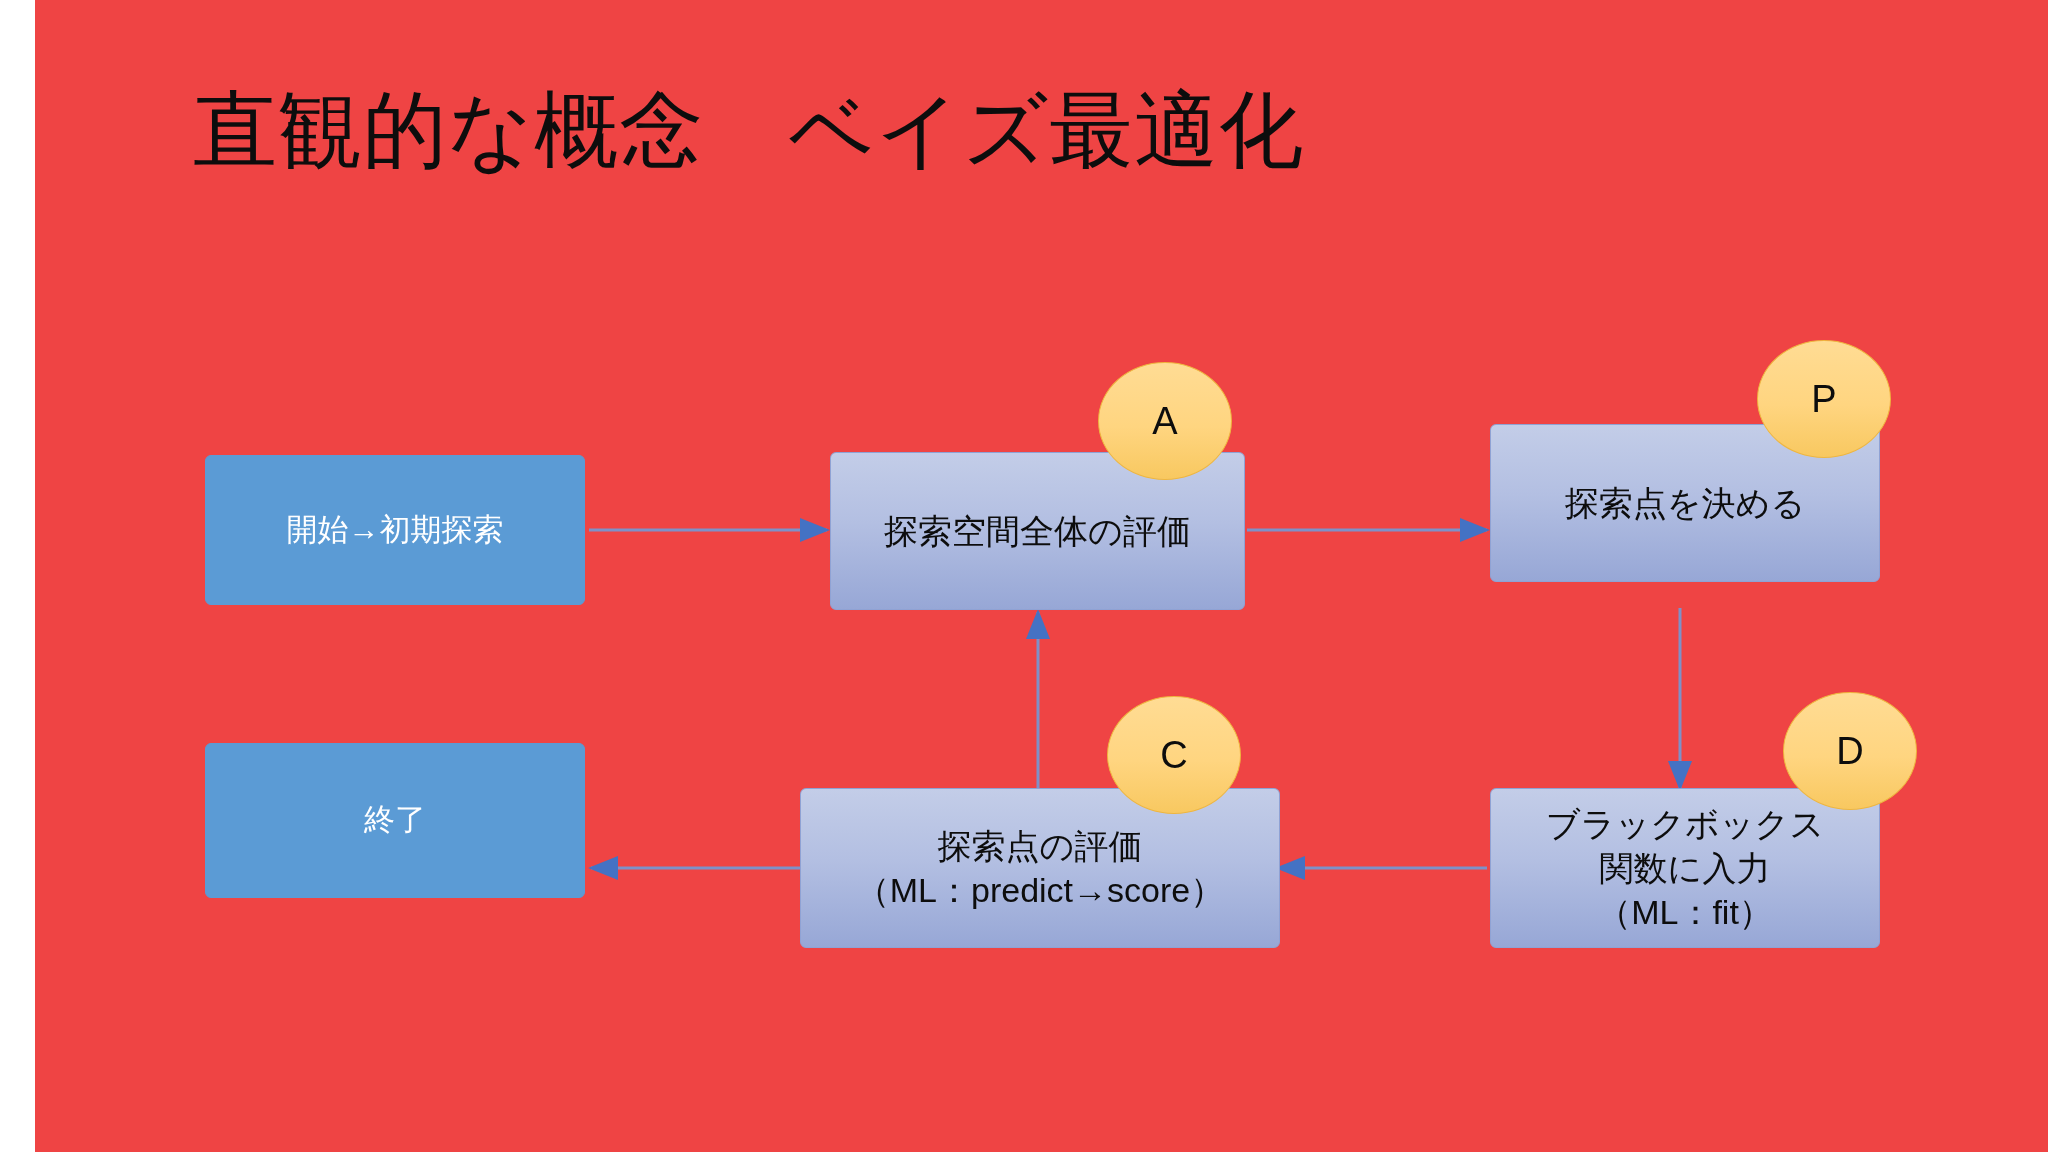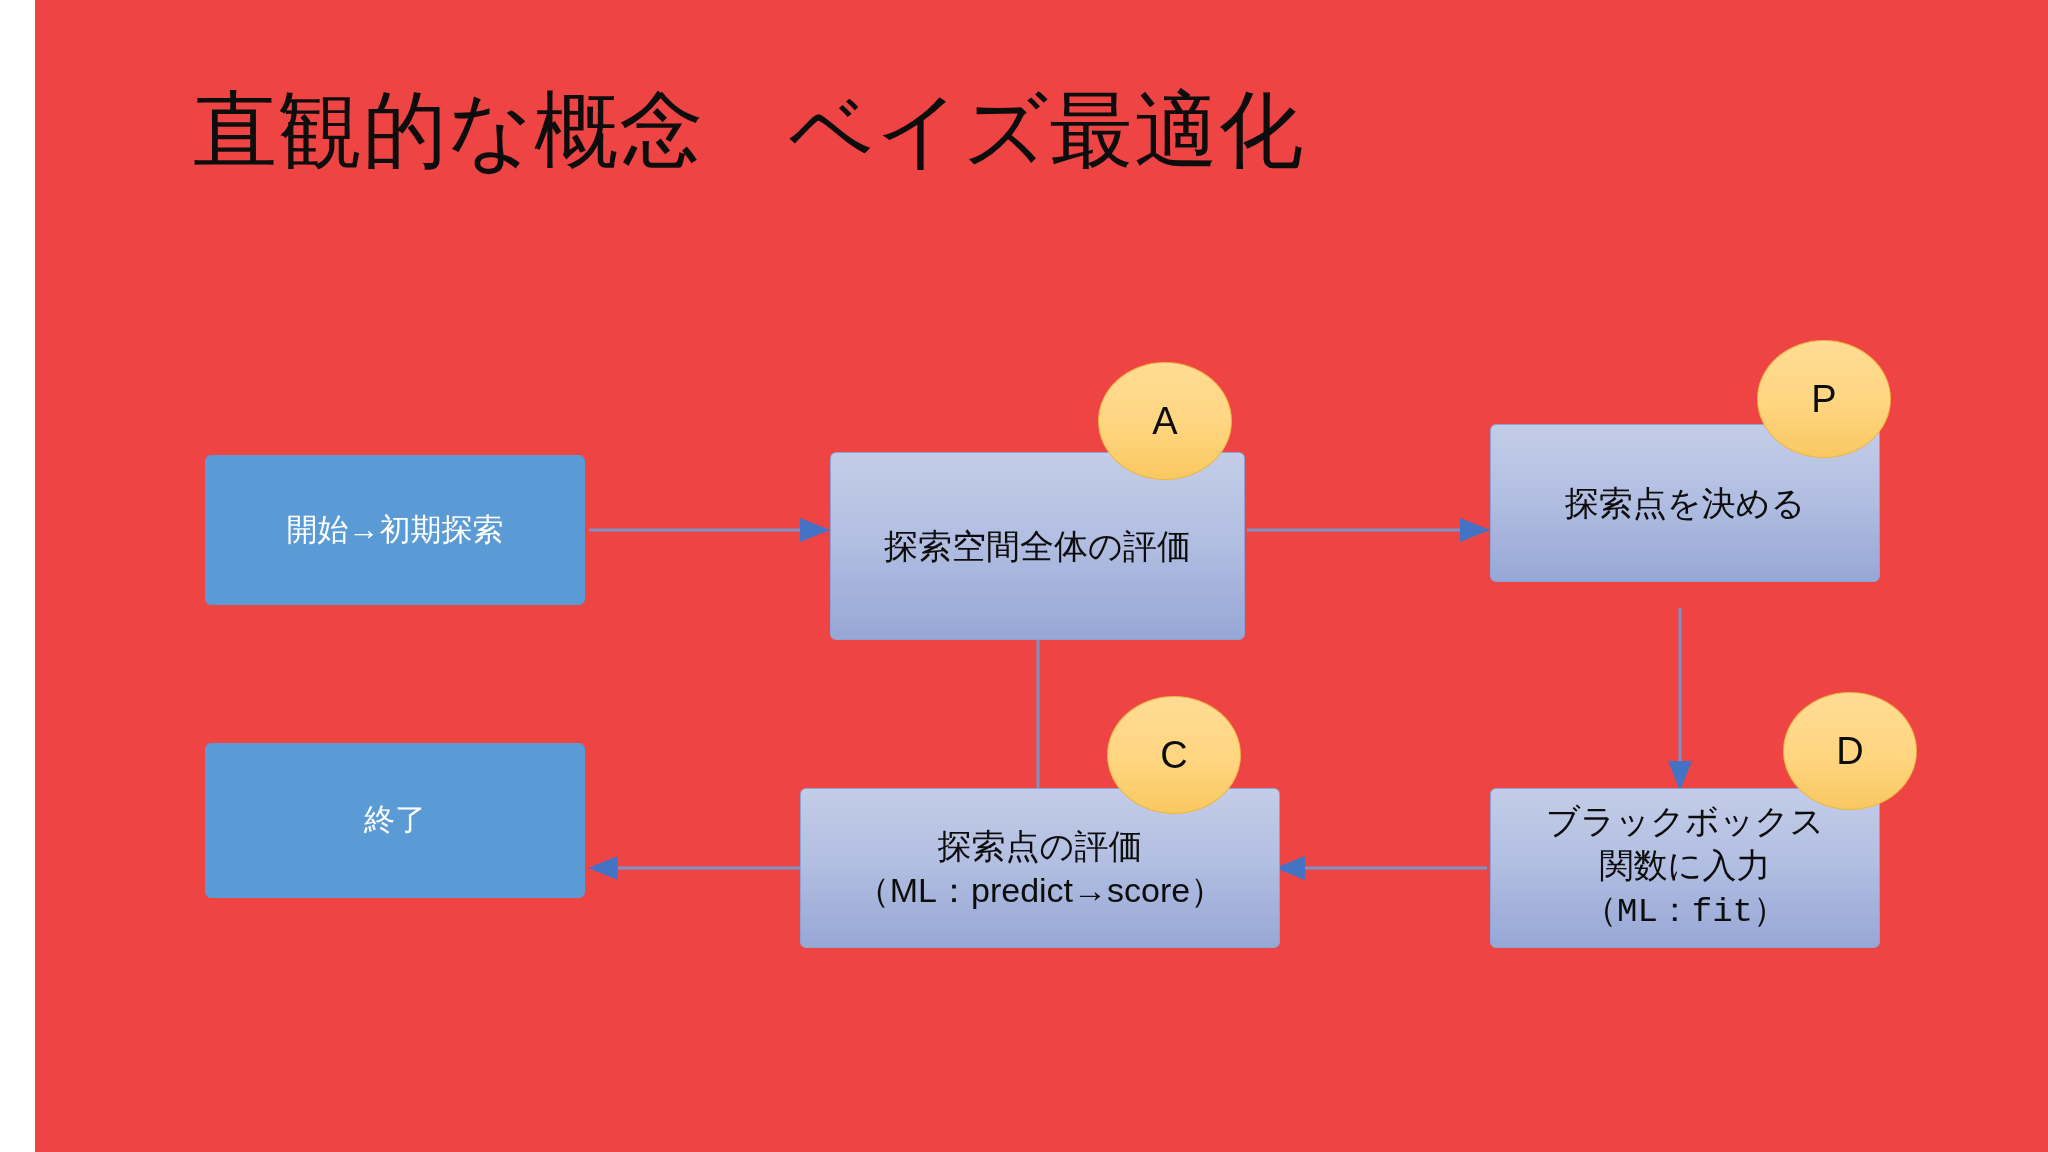--- a/index.html
+++ b/index.html
@@ -124,29 +124,29 @@
 
       <line x1="1003" y1="790" x2="1003" y2="612" stroke="#7E91C8" stroke-width="3" marker-end="url(#ah)"></line>
 
       <line x1="765" y1="868" x2="556" y2="868" stroke="#7E91C8" stroke-width="3" marker-end="url(#ah)"></line>
     </svg>
 
     <div class="node solid" style="left:170px; top:455px; width:380px; height:150px;">
       <span class="node-label">開始→初期探索</span>
     </div>
 
-    <div class="node process" style="left:795px; top:452px; width:415px; height:188px;">
+    <div class="node process" style="left:795px; top:452px; width:415px; height:158px;">
       <span class="node-label">探索空間全体の評価</span>
     </div>
 
     <div class="node process" style="left:1455px; top:424px; width:390px; height:158px;">
       <span class="node-label">探索点を決める</span>
     </div>
 
-    <div class="node process" style="left:1455px; top:788px; width:390px; height:160px;font-family:Liberation Mono, monospace;">
+    <div class="node process" style="left:1455px; top:788px; width:390px; height:160px;">
       <span class="node-label">ブラックボックス
 関数に入力
 （ML：fit）</span>
     </div>
 
     <div class="node process" style="left:765px; top:788px; width:480px; height:160px;">
       <span class="node-label">探索点の評価
 （ML：predict→score）</span>
     </div>
 

